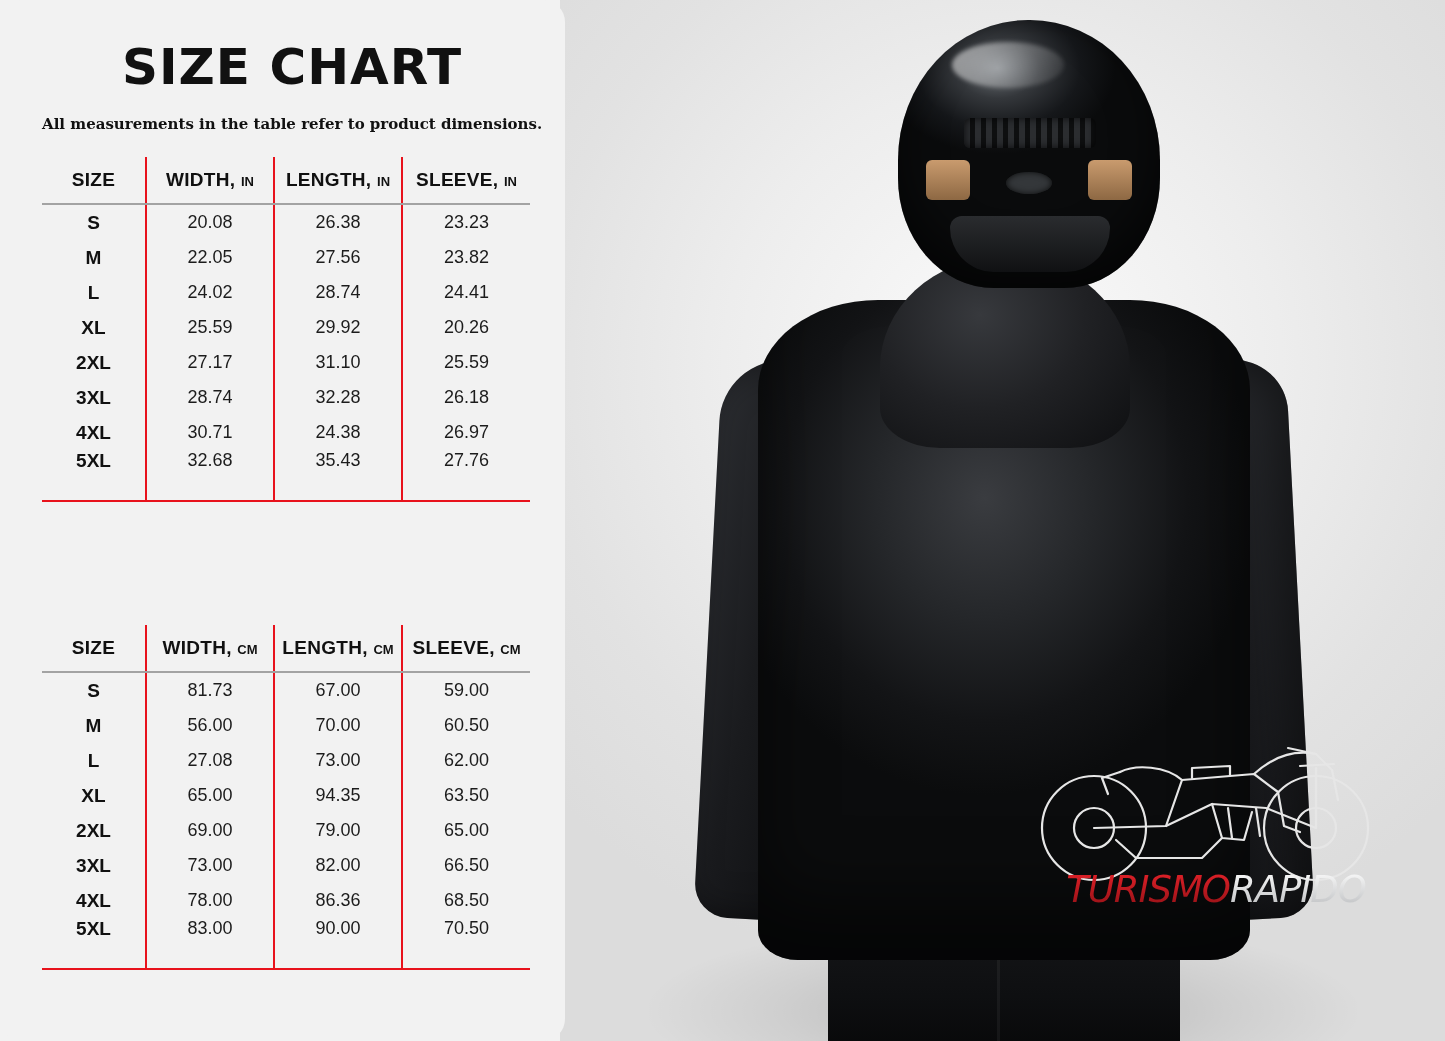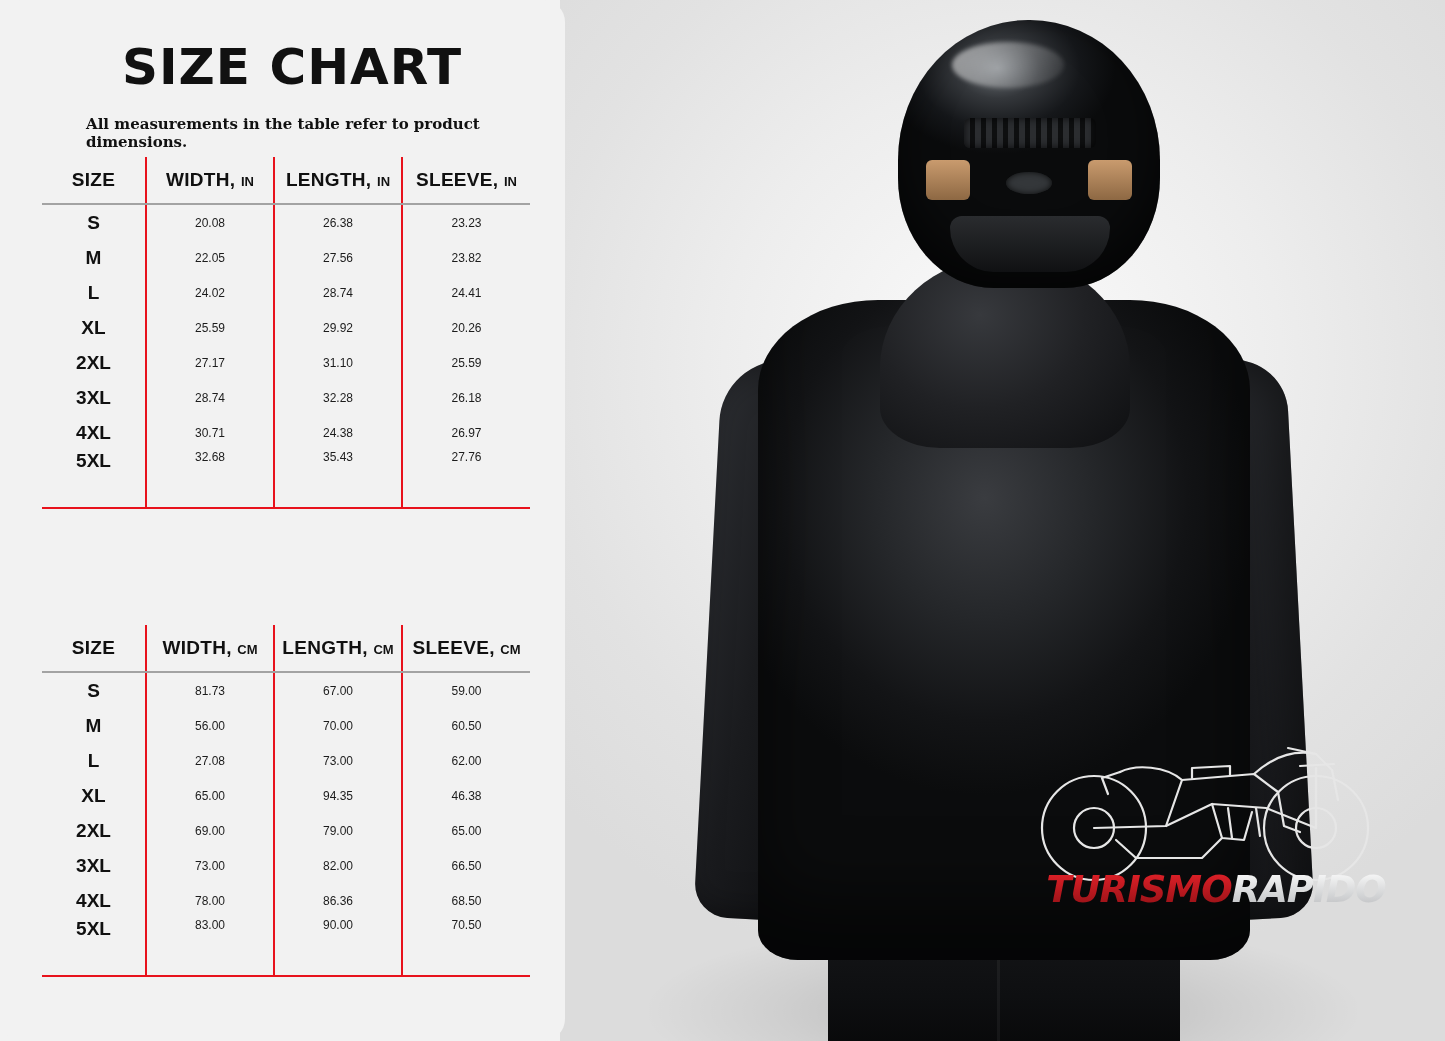--- a/index.html
+++ b/index.html
@@ -173,21 +173,21 @@
     height: 230px;
   }
   .print svg { width: 100%; height: 100%; }
   .print-text {
     position: absolute;
     left: 0;
     top: 160px;
     width: 100%;
     text-align: center;
     font-family: "DejaVu Sans", sans-serif;
-    font-weight: bold;
+    font-weight: normal;
     font-size: 37px;
     font-style: italic;
     letter-spacing: -1px;
     white-space: nowrap;
   }
   .print-text .red {
     background: linear-gradient(180deg, #e8222a 0%, #8e1015 100%);
     -webkit-background-clip: text;
     background-clip: text;
     color: transparent;
@@ -220,21 +220,20 @@
     color: #111;
   }
   .chart-sub {
     position: absolute;
     left: 42px;
     top: 115px;
     font-family: "DejaVu Serif", serif;
     font-weight: bold;
     font-size: 15px;
     color: #111;
-    margin-left: 44px;
   }
 
   table.size-table {
     position: absolute;
     border-collapse: collapse;
     width: 488px;
   }
   table.size-table.inches { left: 42px; top: 157px; }
   table.size-table.cm { left: 42px; top: 625px; }
 
@@ -257,26 +256,26 @@
   }
   table.size-table th .unit {
     font-size: 13px;
     letter-spacing: 0;
   }
   table.size-table td.sz {
     font-weight: bold;
     font-size: 19px;
   }
   table.size-table td.val {
-    font-size: 12px;
+    font-size: 18px;
     color: #1c1c1c;
   }
   table.size-table tr:last-child td {
     border-bottom: 2px solid #e8121c;
-    padding-bottom: 13px;
+    padding-bottom: 6px;
     height: 44px;
     vertical-align: top;
     margin-top: 14px;
   }
   table.size-table col.c0 { width: 104px; }
   table.size-table col.c1 { width: 128px; }
   table.size-table col.c2 { width: 128px; }
   table.size-table col.c3 { width: 128px; }
   
   table.size-table th:first-child,
@@ -439,21 +438,21 @@
       <tr>
         <td class="sz">L</td>
         <td class="val">27.08</td>
         <td class="val">73.00</td>
         <td class="val">62.00</td>
       </tr>
       <tr>
         <td class="sz">XL</td>
         <td class="val">65.00</td>
         <td class="val">94.35</td>
-        <td class="val">46.38</td>
+        <td class="val">63.50</td>
       </tr>
       <tr>
         <td class="sz">2XL</td>
         <td class="val">69.00</td>
         <td class="val">79.00</td>
         <td class="val">65.00</td>
       </tr>
       <tr>
         <td class="sz">3XL</td>
         <td class="val">73.00</td>

